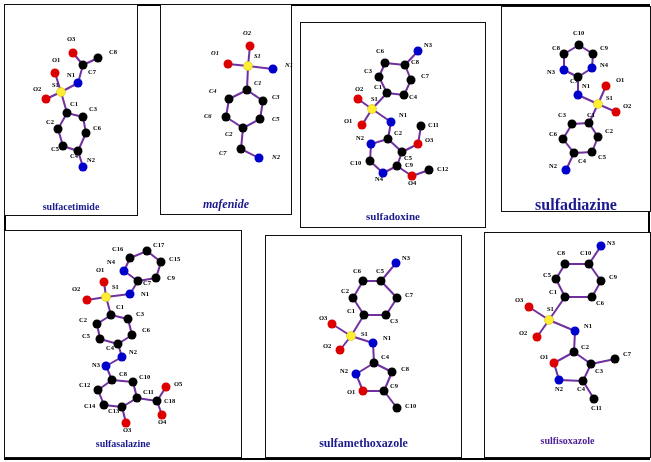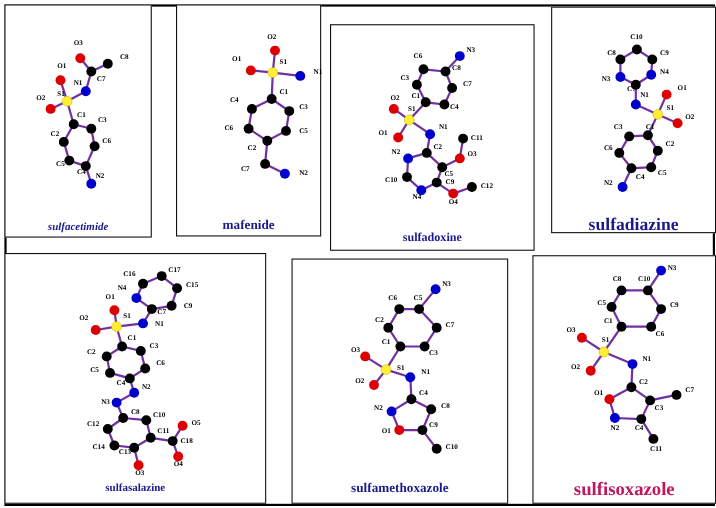--- a/index.html
+++ b/index.html
@@ -52,23 +52,23 @@
         <text x="41" y="119" font-size="6.5" font-family="&quot;Liberation Serif&quot;, serif" font-weight="bold" fill="#000000">C2</text>
         <circle cx="81" cy="128" r="4.5" fill="#000000"></circle>
         <text x="88" y="125" font-size="6.5" font-family="&quot;Liberation Serif&quot;, serif" font-weight="bold" fill="#000000">C6</text>
         <circle cx="58" cy="141" r="4.5" fill="#000000"></circle>
         <text x="46" y="146" font-size="6.5" font-family="&quot;Liberation Serif&quot;, serif" font-weight="bold" fill="#000000">C5</text>
         <circle cx="73" cy="146" r="4.5" fill="#000000"></circle>
         <text x="65" y="153" font-size="6.5" font-family="&quot;Liberation Serif&quot;, serif" font-weight="bold" fill="#000000">C4</text>
         <circle cx="78" cy="162" r="4.5" fill="#0000cc"></circle>
         <text x="82" y="157" font-size="6.5" font-family="&quot;Liberation Serif&quot;, serif" font-weight="bold" fill="#000000">N2</text>
       </svg>
-      <div class="caption" style="top: 196px; font-size: 10px; color: rgb(26, 26, 140); font-style: italic;">sulfacetimide</div>
-    </div>
-    <div class="panel" style="left: 160px; top: 4px; width: 132px; height: 211px;">
+      <div class="caption" style="top: 196px; font-size: 10px; color: rgb(26, 26, 140);">sulfacetimide</div>
+    </div>
+    <div class="panel" style="left: 160px; top: 4px; width: 132px; height: 211px; font-style: italic;">
       <svg width="132" height="211">
         <line x1="89" y1="41" x2="87" y2="61" stroke="#7030a0" stroke-width="2"></line>
         <line x1="67" y1="59" x2="87" y2="61" stroke="#7030a0" stroke-width="2"></line>
         <line x1="87" y1="61" x2="112" y2="64" stroke="#7030a0" stroke-width="2"></line>
         <line x1="87" y1="61" x2="86" y2="85" stroke="#7030a0" stroke-width="2"></line>
         <line x1="86" y1="85" x2="68" y2="94" stroke="#7030a0" stroke-width="2"></line>
         <line x1="86" y1="85" x2="102" y2="96" stroke="#7030a0" stroke-width="2"></line>
         <line x1="68" y1="94" x2="65" y2="112" stroke="#7030a0" stroke-width="2"></line>
         <line x1="102" y1="96" x2="99" y2="114" stroke="#7030a0" stroke-width="2"></line>
         <line x1="65" y1="112" x2="82" y2="123" stroke="#7030a0" stroke-width="2"></line>
@@ -427,15 +427,15 @@
         <text x="138" y="123" font-size="6.5" font-family="&quot;Liberation Serif&quot;, serif" font-weight="bold" fill="#000000">C7</text>
         <circle cx="106" cy="131" r="4.5" fill="#000000"></circle>
         <text x="110" y="140" font-size="6.5" font-family="&quot;Liberation Serif&quot;, serif" font-weight="bold" fill="#000000">C3</text>
         <circle cx="74" cy="147" r="4.5" fill="#0000cc"></circle>
         <text x="70" y="158" font-size="6.5" font-family="&quot;Liberation Serif&quot;, serif" font-weight="bold" fill="#000000">N2</text>
         <circle cx="98" cy="148" r="4.5" fill="#000000"></circle>
         <text x="92" y="158" font-size="6.5" font-family="&quot;Liberation Serif&quot;, serif" font-weight="bold" fill="#000000">C4</text>
         <circle cx="109" cy="166" r="4.5" fill="#000000"></circle>
         <text x="106" y="177" font-size="6.5" font-family="&quot;Liberation Serif&quot;, serif" font-weight="bold" fill="#000000">C11</text>
       </svg>
-      <div class="caption" style="top: 202px; font-size: 17px; color: #be185d;">sulfisoxazole</div>
+      <div class="caption" style="top: 202px; font-size: 10px; color: #4c1d95;">sulfisoxazole</div>
     </div>
   </div>
 
 </body></html>

